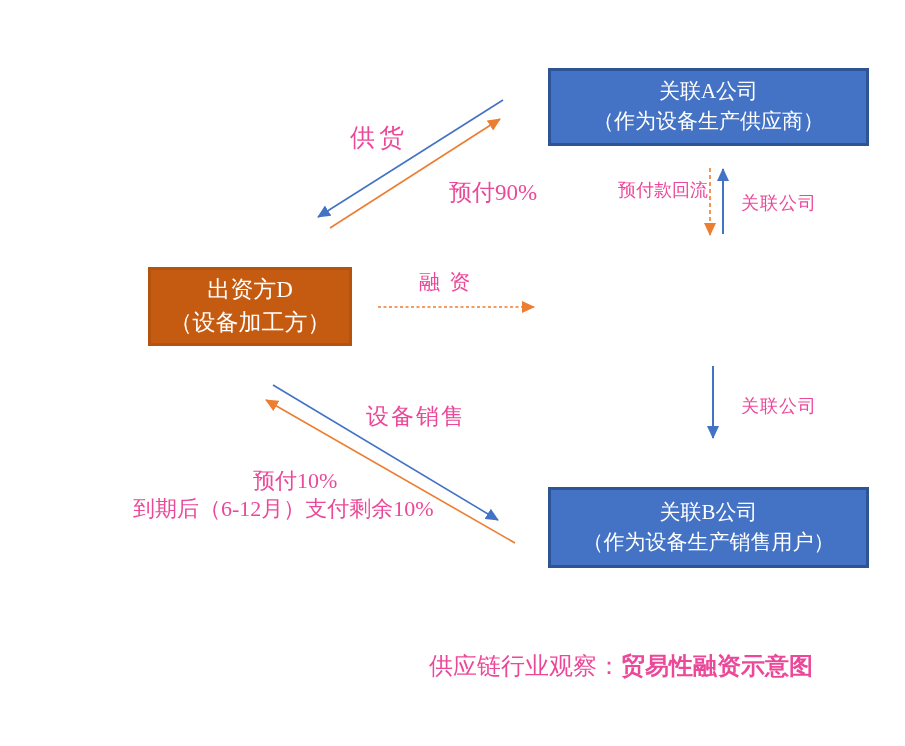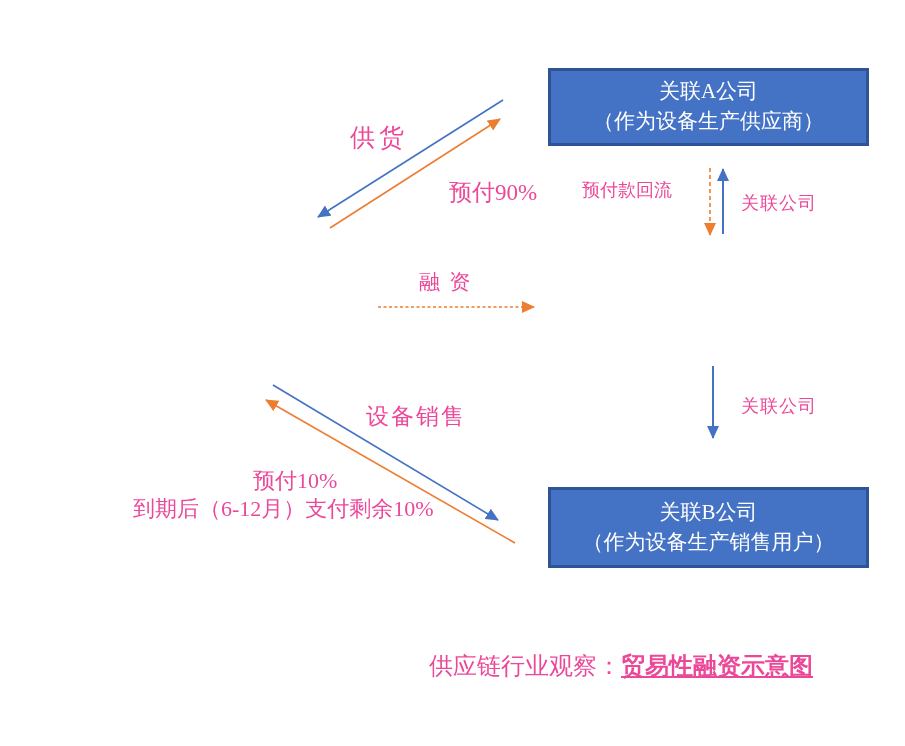--- a/index.html
+++ b/index.html
@@ -19,29 +19,29 @@
   }
   .box.blue{background:var(--box_blue,#4472C4);border:3px solid var(--box_blue_border,#2F5496);}
   .box.orange{background:var(--box_orange,#C55A11);border:3px solid var(--box_orange_border,#B3530F);}
   .box-a{left:548px;top:68px;width:321px;height:78px;font-size:21px;}
   .box-d{left:148px;top:267px;width:204px;height:79px;font-size:23px;}
   .box-c{left:548px;top:266px;width:321px;height:78px;font-size:23px;}
   .box-b{left:548px;top:487px;width:321px;height:81px;font-size:21px;}
   .lbl{position:absolute;white-space:nowrap;color:#ec4899;}
   .lbl-supply{left:350px;top:121px;font-size:25px;letter-spacing:4px;}
   .lbl-prepay90{left:406px;top:177px;font-size:23px;margin-left:43px;}
-  .lbl-prepay-return{left:582px;top:177px;width:126px;text-align:left;font-size:18px;line-height:1.45;white-space:normal;}
+  .lbl-prepay-return{left:582px;top:177px;width:126px;text-align:right;font-size:18px;line-height:1.45;white-space:normal;}
   .lbl-related-top{left:741px;top:191px;font-size:18px;letter-spacing:1px;}
   .lbl-financing{left:419px;top:268px;font-size:21px;letter-spacing:2px;}
   .lbl-related-bottom{left:741px;top:394px;font-size:18px;letter-spacing:1px;}
   .lbl-equip-sales{left:366px;top:401px;font-size:23px;letter-spacing:2px;}
   .lbl-prepay10{left:253px;top:466px;font-size:22px;}
   .lbl-remaining{left:133px;top:494px;font-size:22px;}
   .caption{left:429px;top:650px;font-size:24px;}
-  .caption .bold{font-weight:700;text-decoration:underline;}
+  .caption .bold{font-weight:700;}
 </style>
 </head>
 <body>
 
 <div class="canvas">
 
   <svg class="arrow-layer" width="905" height="746" viewBox="0 0 905 746" xmlns="http://www.w3.org/2000/svg">
     <defs>
       <marker id="ah-blue" markerUnits="userSpaceOnUse" markerWidth="14" markerHeight="12" refX="12" refY="6" orient="auto">
         <path class="mk-blue" d="M0,0 L13,6 L0,12 Z"></path>
@@ -63,20 +63,24 @@
 
     <line class="ln-blue" x1="273" y1="385" x2="498" y2="520" stroke-width="1.6" marker-end="url(#ah-blue)"></line>
     <line class="ln-orange" x1="515" y1="543" x2="266" y2="400" stroke-width="1.6" marker-end="url(#ah-orange)"></line>
   </svg>
 
   <div class="box blue box-a">
     <div>关联A公司</div>
     <div>（作为设备生产供应商）</div>
   </div>
 
+  <div class="box orange box-d">
+    <div>出资方D</div>
+    <div>（设备加工方）</div>
+  </div>
 
 
   <div class="box blue box-b">
     <div>关联B公司</div>
     <div>（作为设备生产销售用户）</div>
   </div>
 
   <div class="lbl lbl-supply">供货</div>
   <div class="lbl lbl-prepay90">预付90%</div>
 

